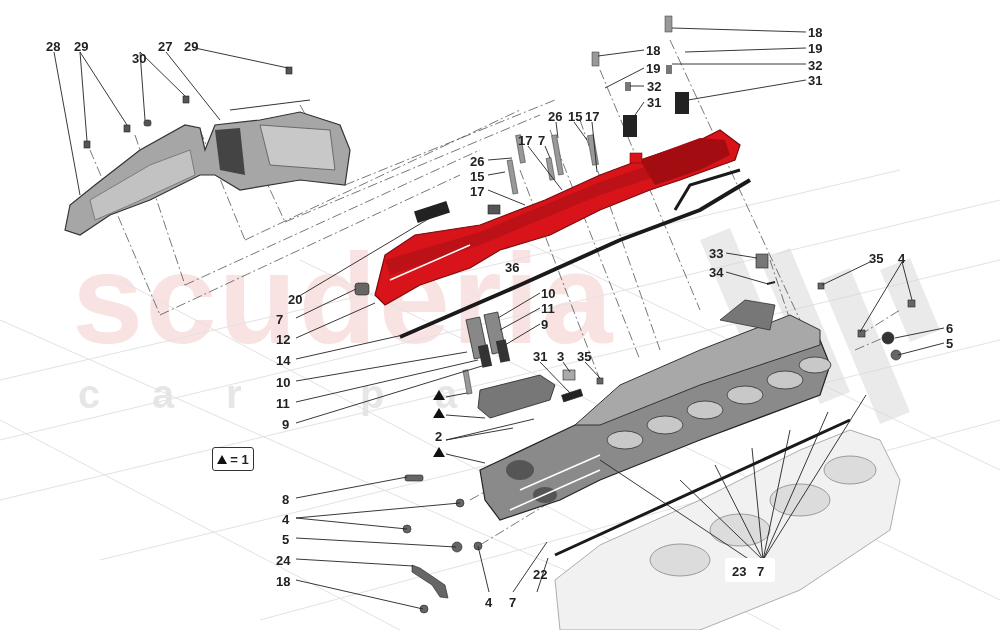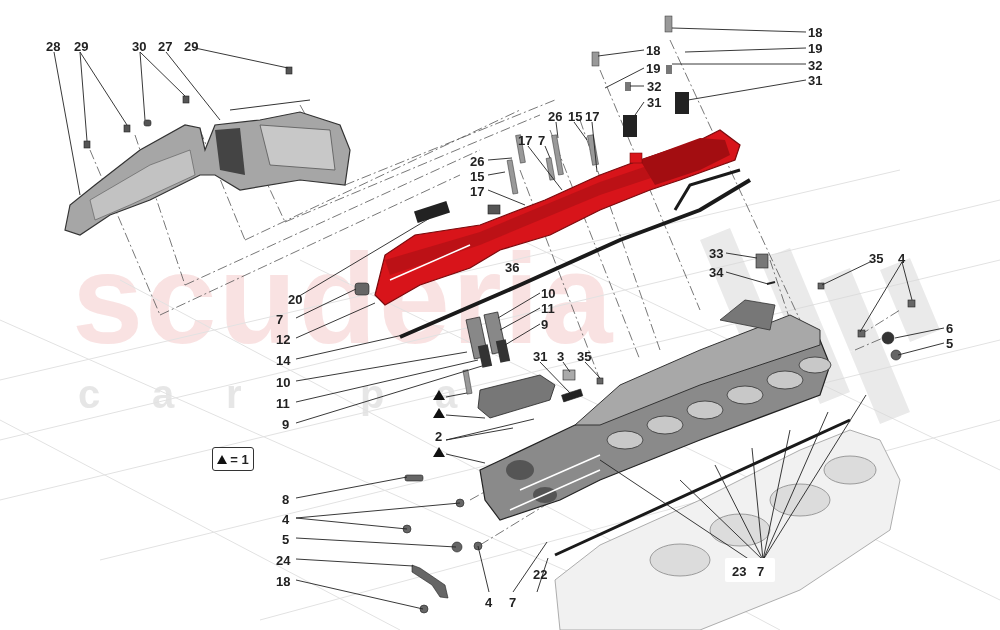--- a/index.html
+++ b/index.html
@@ -248,21 +248,21 @@
       <line x1="763" y1="560" x2="828" y2="412"></line>
       <line x1="763" y1="560" x2="866" y2="395"></line>
     </g>
   </svg>
 
   <div class="label-box"></div>
 
   <div id="callouts">
       <div class="label" style="left: 46px; top: 40px;">28</div>
       <div class="label" style="left: 74px; top: 40px;">29</div>
-      <div class="label" style="left: 132px; top: 40px;">30</div>
+      <div class="label" style="left: 132px; top: 52px;">30</div>
       <div class="label" style="left: 158px; top: 40px;">27</div>
       <div class="label" style="left: 184px; top: 40px;">29</div>
       <div class="label" style="left: 646px; top: 44px;">18</div>
       <div class="label" style="left: 646px; top: 62px;">19</div>
       <div class="label" style="left: 647px; top: 80px;">32</div>
       <div class="label" style="left: 647px; top: 96px;">31</div>
       <div class="label" style="left: 548px; top: 110px;">26</div>
       <div class="label" style="left: 568px; top: 110px;">15</div>
       <div class="label" style="left: 585px; top: 110px;">17</div>
       <div class="label" style="left: 518px; top: 134px;">17</div>

